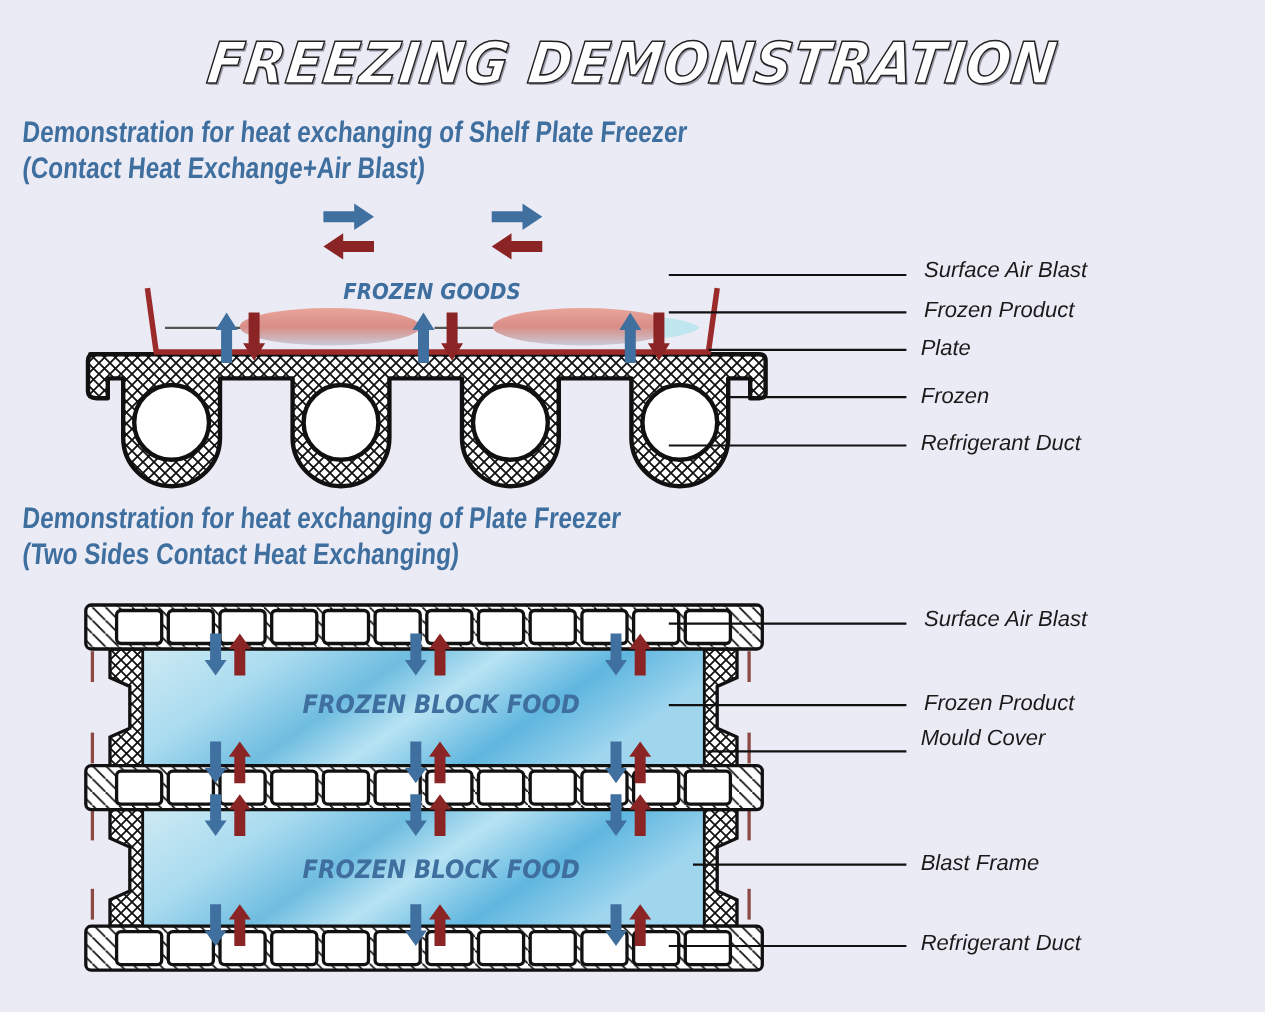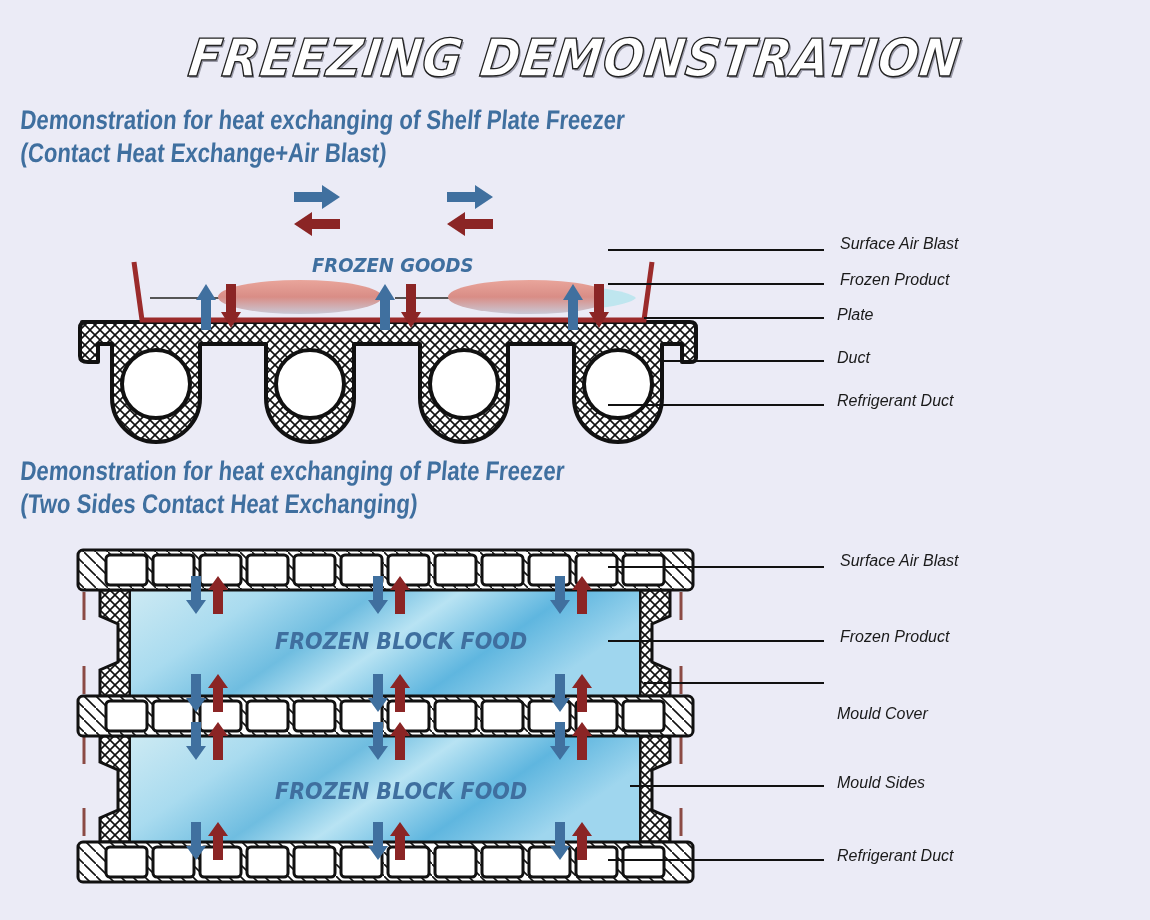--- a/index.html
+++ b/index.html
@@ -6,21 +6,21 @@
   body { width:1150px; height:920px; background:#ebebf6; position:relative; overflow:hidden;
          font-family:"Liberation Sans", sans-serif; }
   .title { position:absolute; left:0; width:1150px; top:28px; text-align:center;
            font-family:"DejaVu Sans", sans-serif; font-weight:bold; font-style:italic;
            font-size:52px; letter-spacing:1px; color:#fff;
            transform:scaleX(0.92) skewX(-8deg);
            -webkit-text-stroke:1.4px #222; text-shadow:2px 2px 0 #9a9aa8; }
   .heading { position:absolute; left:22px; color:#3f6f9f; font-weight:bold;
              font-family:"Liberation Sans", sans-serif; font-size:27px; line-height:33px;
              transform-origin:left top; transform:scaleX(0.82) skewX(-6deg); white-space:nowrap; }
-  .label { position:absolute; font-style:italic; font-size:16px; color:#1a1a1a;
+  .label { position:absolute; font-style:italic; font-size:20px; color:#1a1a1a;
            font-family:"Liberation Sans", sans-serif; white-space:nowrap; }
   svg { position:absolute; left:0; top:0; }
 </style>
 </head>
 <body>
 
 <div class="title">FREEZING DEMONSTRATION</div>
 
 <div class="heading" style="top:104px">Demonstration for heat exchanging of  Shelf Plate Freezer</div>
 <div class="heading" style="top:137px">(Contact Heat Exchange+Air Blast)</div>
@@ -198,20 +198,20 @@
   </g>
 </svg>
 
 <div style="position:absolute;left:312px;top:253px;color:#3f6f9f;font-weight:bold;font-style:italic;font-size:20px;font-family:'DejaVu Sans',sans-serif;transform:scaleX(0.9);transform-origin:left top;">FROZEN GOODS</div>
 <div style="position:absolute;left:275px;top:628px;color:#3f6f9f;font-weight:bold;font-style:italic;font-size:23px;font-family:'DejaVu Sans',sans-serif;transform:scaleX(0.9);transform-origin:left top;">FROZEN BLOCK FOOD</div>
 <div style="position:absolute;left:275px;top:778px;color:#3f6f9f;font-weight:bold;font-style:italic;font-size:23px;font-family:'DejaVu Sans',sans-serif;transform:scaleX(0.9);transform-origin:left top;">FROZEN BLOCK FOOD</div>
 
 <div class="label" style="left:840px;top:235px">Surface Air Blast</div>
 <div class="label" style="left:840px;top:271px">Frozen Product</div>
 <div class="label" style="left:837px;top:306px">Plate</div>
-<div class="label" style="left:837px;top:349px">Duct</div>
+<div class="label" style="left:837px;top:349px">Frozen</div>
 <div class="label" style="left:837px;top:392px">Refrigerant Duct</div>
 
 <div class="label" style="left:840px;top:552px">Surface Air Blast</div>
 <div class="label" style="left:840px;top:628px">Frozen Product</div>
-<div class="label" style="left:837px;top:705px">Mould Cover</div>
-<div class="label" style="left:837px;top:774px">Mould Sides</div>
+<div class="label" style="left:837px;top:660px">Mould Cover</div>
+<div class="label" style="left:837px;top:774px">Blast Frame</div>
 <div class="label" style="left:837px;top:847px">Refrigerant Duct</div>
 
 </body></html>

